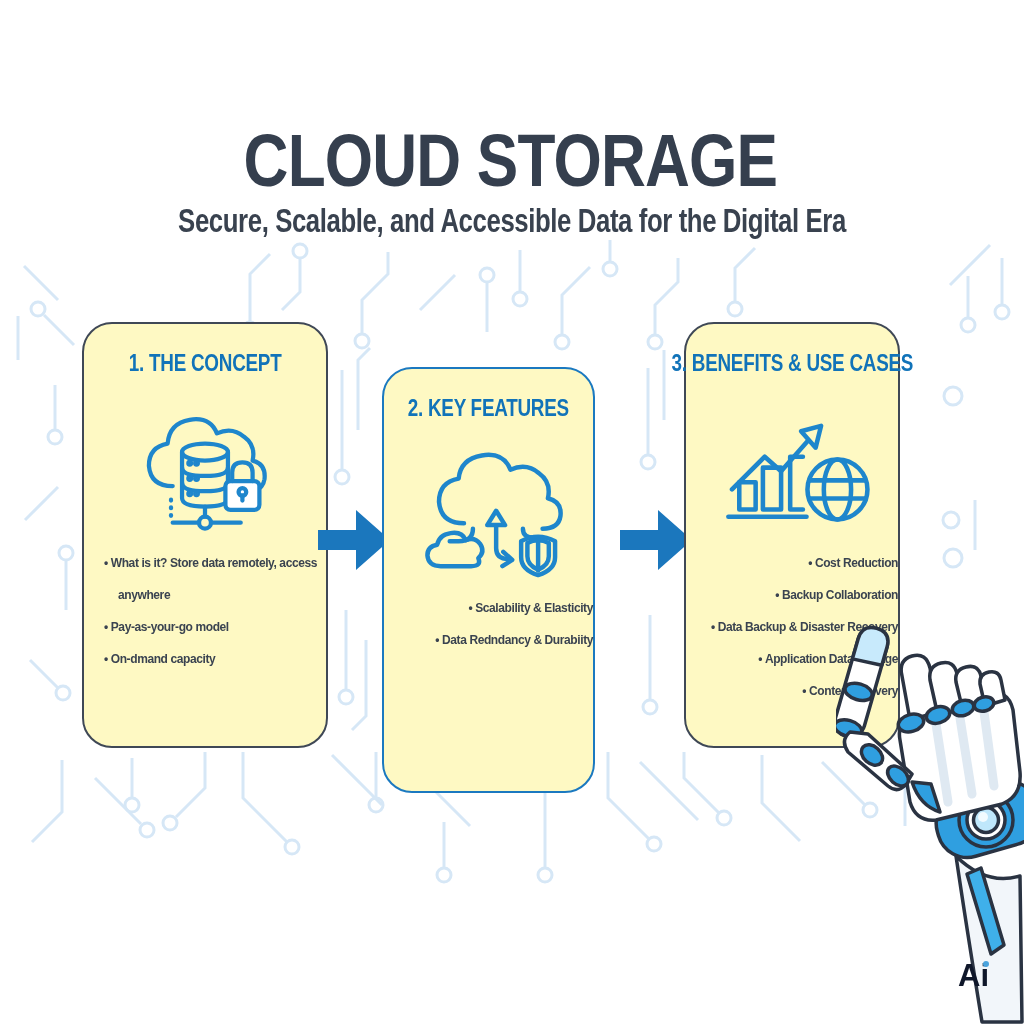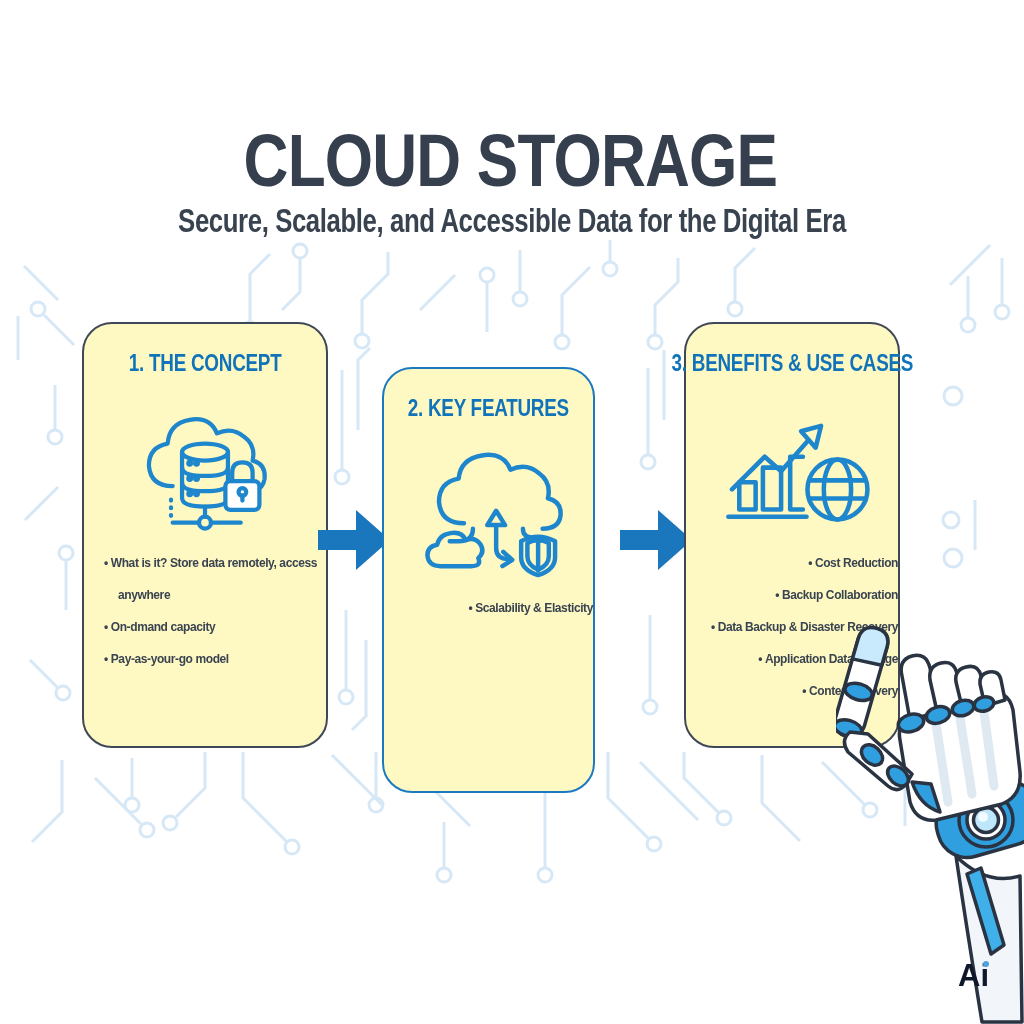--- a/index.html
+++ b/index.html
@@ -171,22 +171,22 @@
         <path d="M124 115 V121"></path>
       <path d="M80 128 V140"></path>
         <circle cx="80" cy="147" r="7"></circle>
       <path d="M42 147 H72"></path>
         <path d="M88 147 H122"></path>
       <path d="M40 120 V142" stroke-dasharray="1 8"></path>
     </svg>
   </div>
   <ul class="bullets">
     <li>What is it? Store data remotely, access anywhere</li>
+    <li>Pay-as-your-go model</li>
     <li>On-dmand capacity</li>
-    <li>Pay-as-your-go model</li>
   </ul>
 </div>
 
 <svg class="flow-arrow a1" viewBox="0 0 72 64">
   <polygon points="0,22 38,22 38,2 72,32 38,62 38,42 0,42" fill="#1b77bd"></polygon>
 </svg>
 
 <div class="card c2">
   <h2>2. KEY FEATURES</h2>
   <div class="icon-wrap">
@@ -198,20 +198,21 @@
       <path d="M66 98 Q66 112 50 112 H40"></path>
       <path d="M122 98 Q122 108 134 108"></path>
       <path d="M30 140 Q16 140 15 128 Q15 118 26 116 Q28 105 41 103 Q54 101 58 111 Q68 107 74 115 Q80 124 72 131 Q76 140 64 140 Z"></path>
       <path d="M120 112 V130 Q120 144 139 150 Q158 144 158 130 V112 Q139 102 120 112 Z"></path>
       <path d="M127 114 V129 Q127 139 139 144 Q151 139 151 129 V114 Q139 108 127 114 Z"></path>
       <path d="M139 110 V145"></path>
     </svg>
   </div>
   <ul class="bullets">
     <li>Scalability &amp; Elasticity</li>
+    <li>Data Redndancy &amp; Durabiity</li>
   </ul>
 </div>
 
 <svg class="flow-arrow a2" viewBox="0 0 72 64">
   <polygon points="0,22 38,22 38,2 72,32 38,62 38,42 0,42" fill="#1b77bd"></polygon>
 </svg>
 
 <div class="card c3">
   <h2>3. BENEFITS &amp; USE CASES</h2>
   <div class="icon-wrap">

